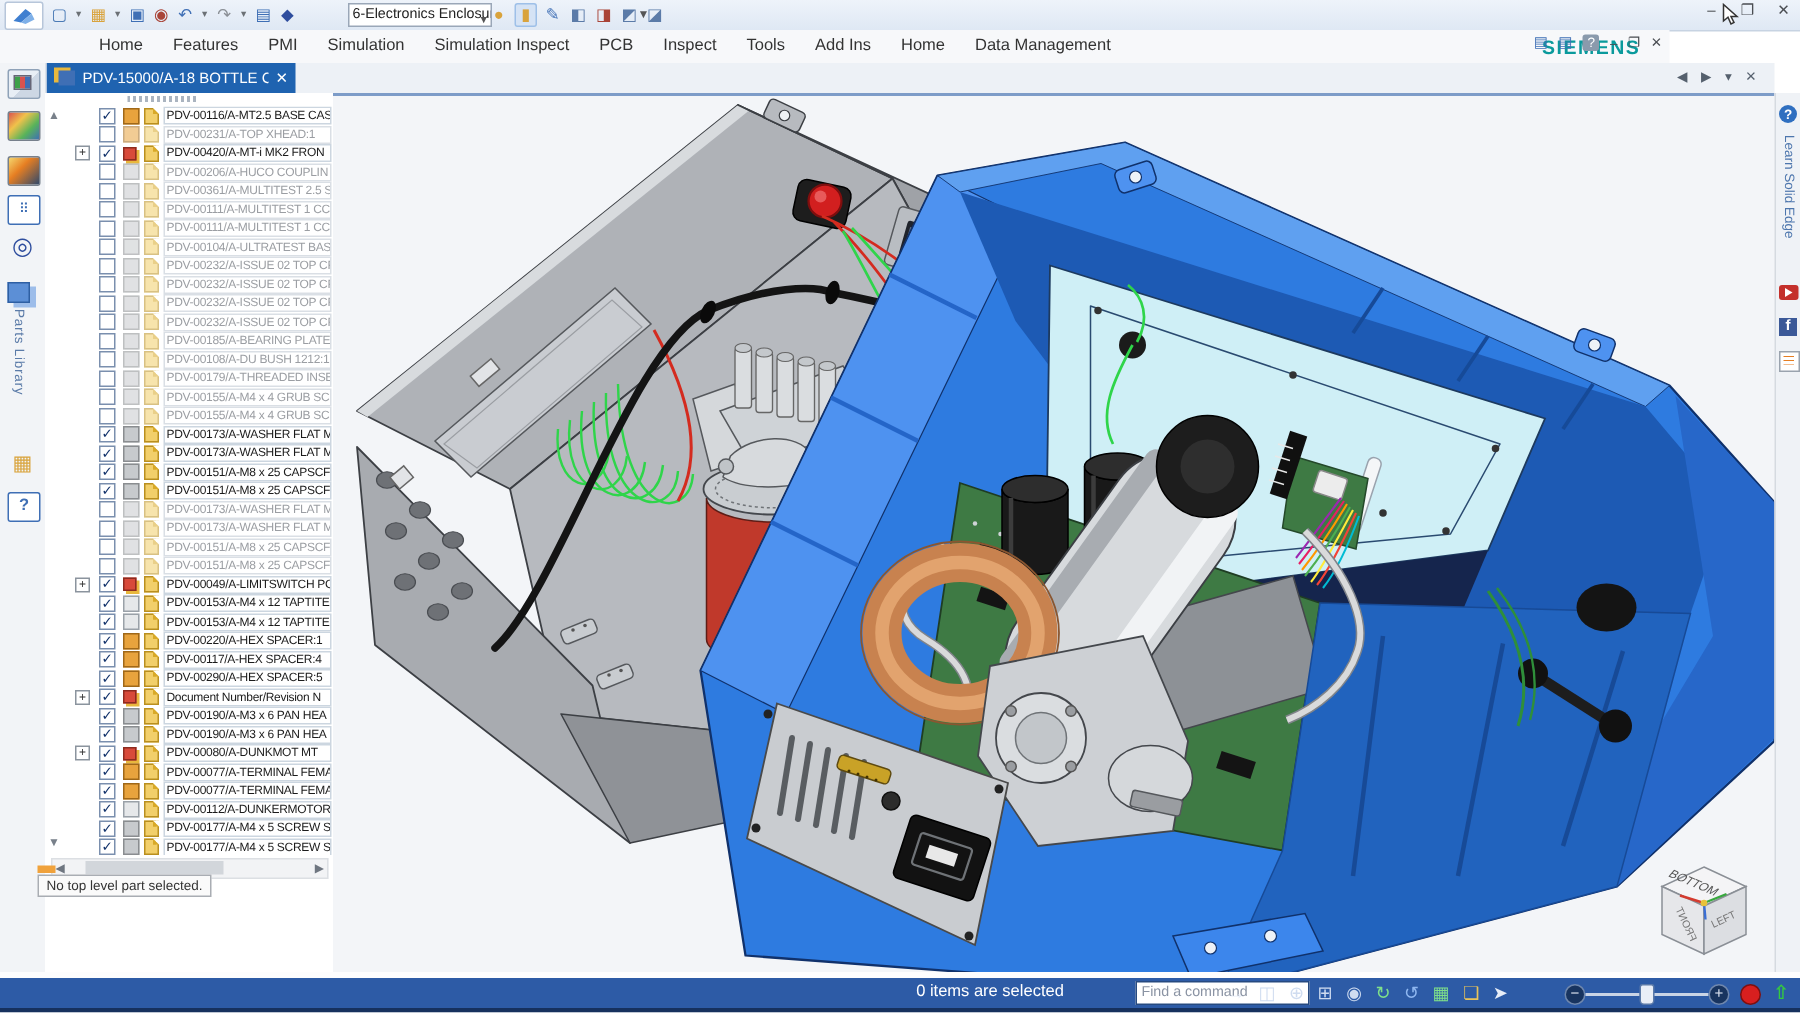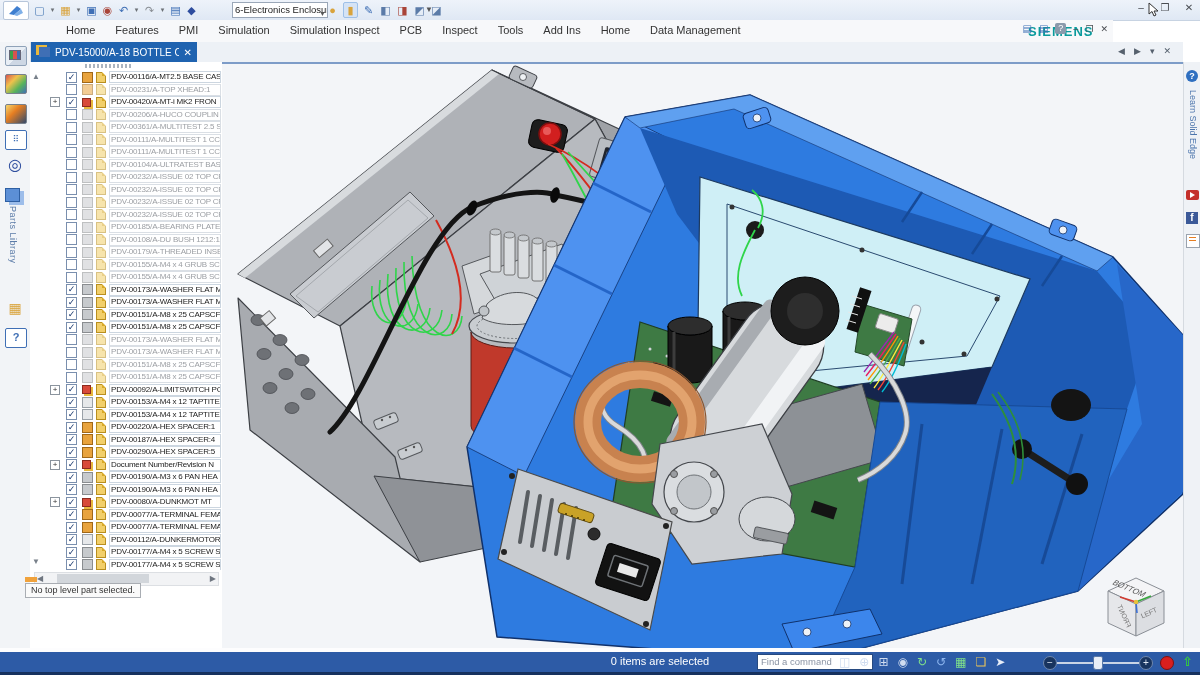--- a/index.html
+++ b/index.html
@@ -379,21 +379,21 @@
         <span class="cb"></span>
         <span class="picon gray"></span>
         <span class="doc-ic"></span>
         <span class="lbl">PDV-00151/A-M8 x 25 CAPSCF</span>
       </div>
       <div class="tree-row">
         <span class="expander">+</span>
         <span class="cb">✓</span>
         <span class="picon asm"></span>
         <span class="doc-ic"></span>
-        <span class="lbl">PDV-00092/A-LIMITSWITCH PC</span>
+        <span class="lbl">PDV-00049/A-LIMITSWITCH PC</span>
       </div>
       <div class="tree-row">
         <span class="cb">✓</span>
         <span class="picon light"></span>
         <span class="doc-ic"></span>
         <span class="lbl">PDV-00153/A-M4 x 12 TAPTITE</span>
       </div>
       <div class="tree-row">
         <span class="cb">✓</span>
         <span class="picon light"></span>
@@ -403,21 +403,21 @@
       <div class="tree-row">
         <span class="cb">✓</span>
         <span class="picon orange"></span>
         <span class="doc-ic"></span>
         <span class="lbl">PDV-00220/A-HEX SPACER:1</span>
       </div>
       <div class="tree-row">
         <span class="cb">✓</span>
         <span class="picon orange"></span>
         <span class="doc-ic"></span>
-        <span class="lbl">PDV-00187/A-HEX SPACER:4</span>
+        <span class="lbl">PDV-00117/A-HEX SPACER:4</span>
       </div>
       <div class="tree-row">
         <span class="cb">✓</span>
         <span class="picon orange"></span>
         <span class="doc-ic"></span>
         <span class="lbl">PDV-00290/A-HEX SPACER:5</span>
       </div>
       <div class="tree-row">
         <span class="expander">+</span>
         <span class="cb">✓</span>

